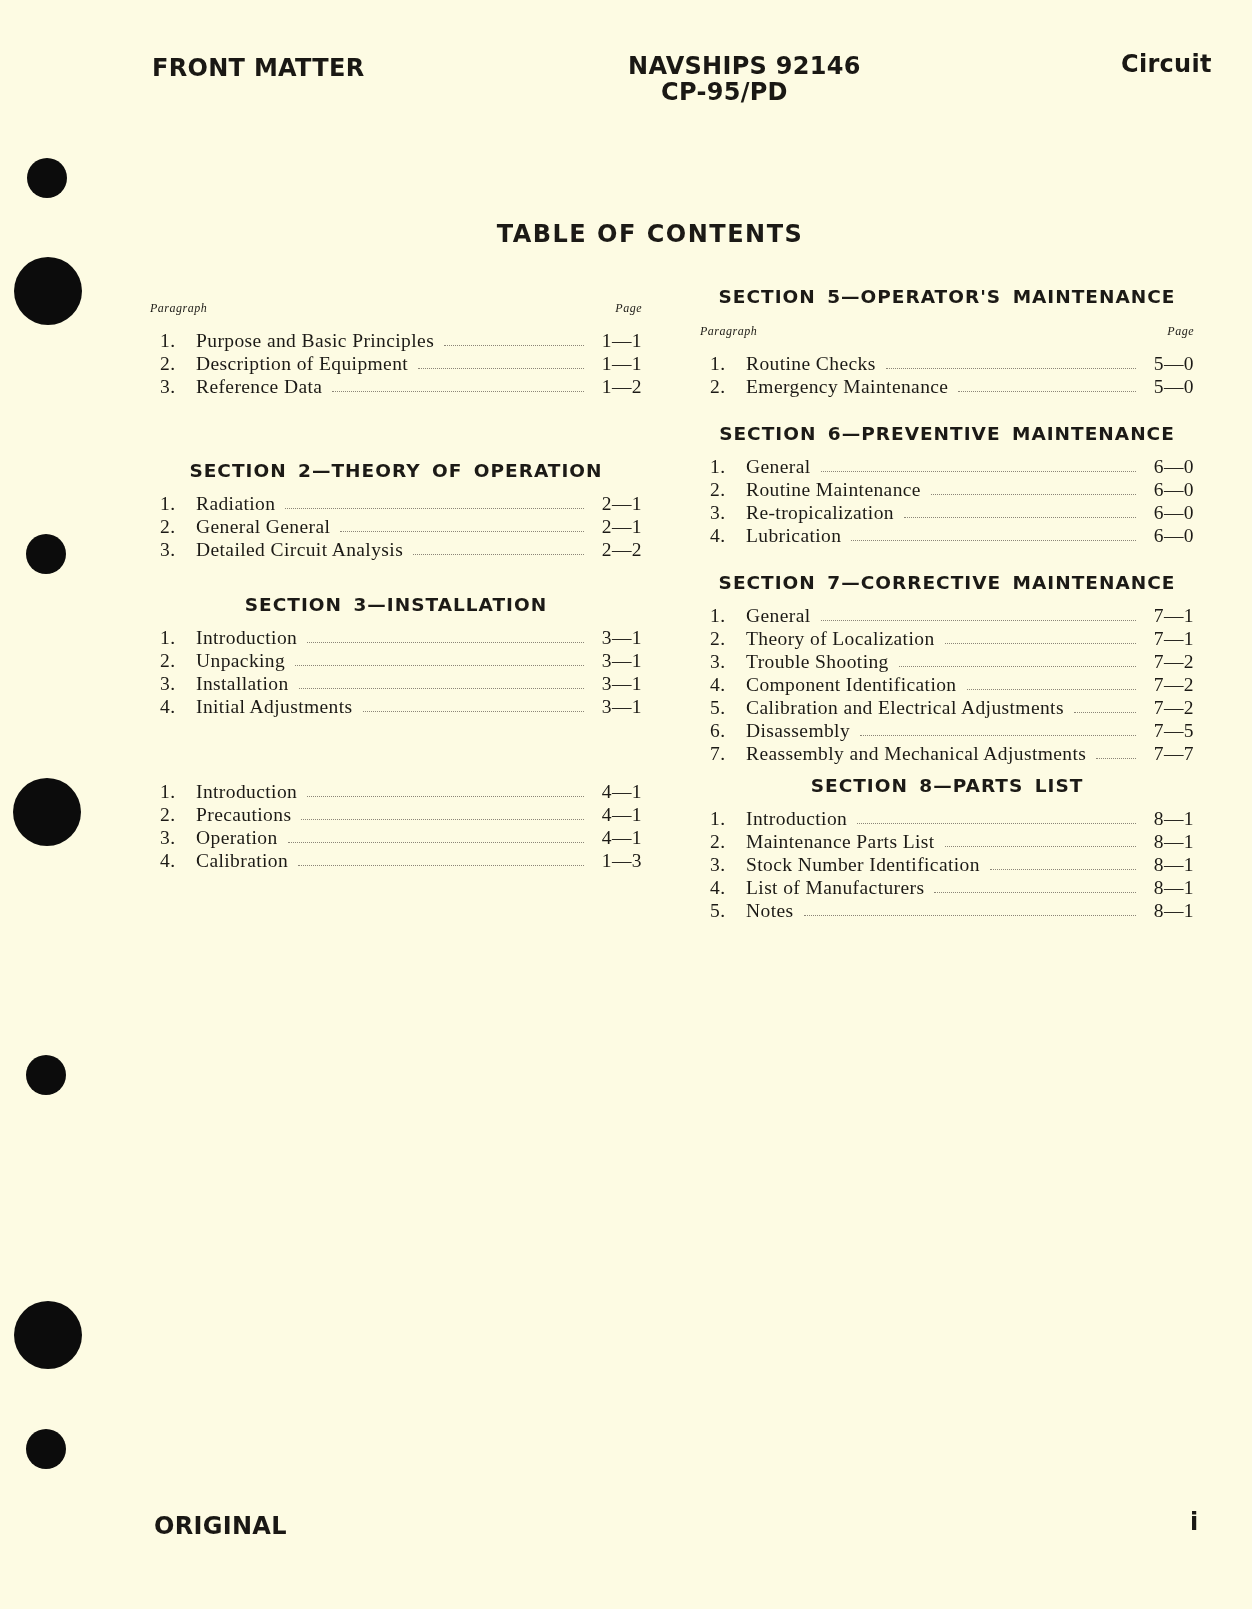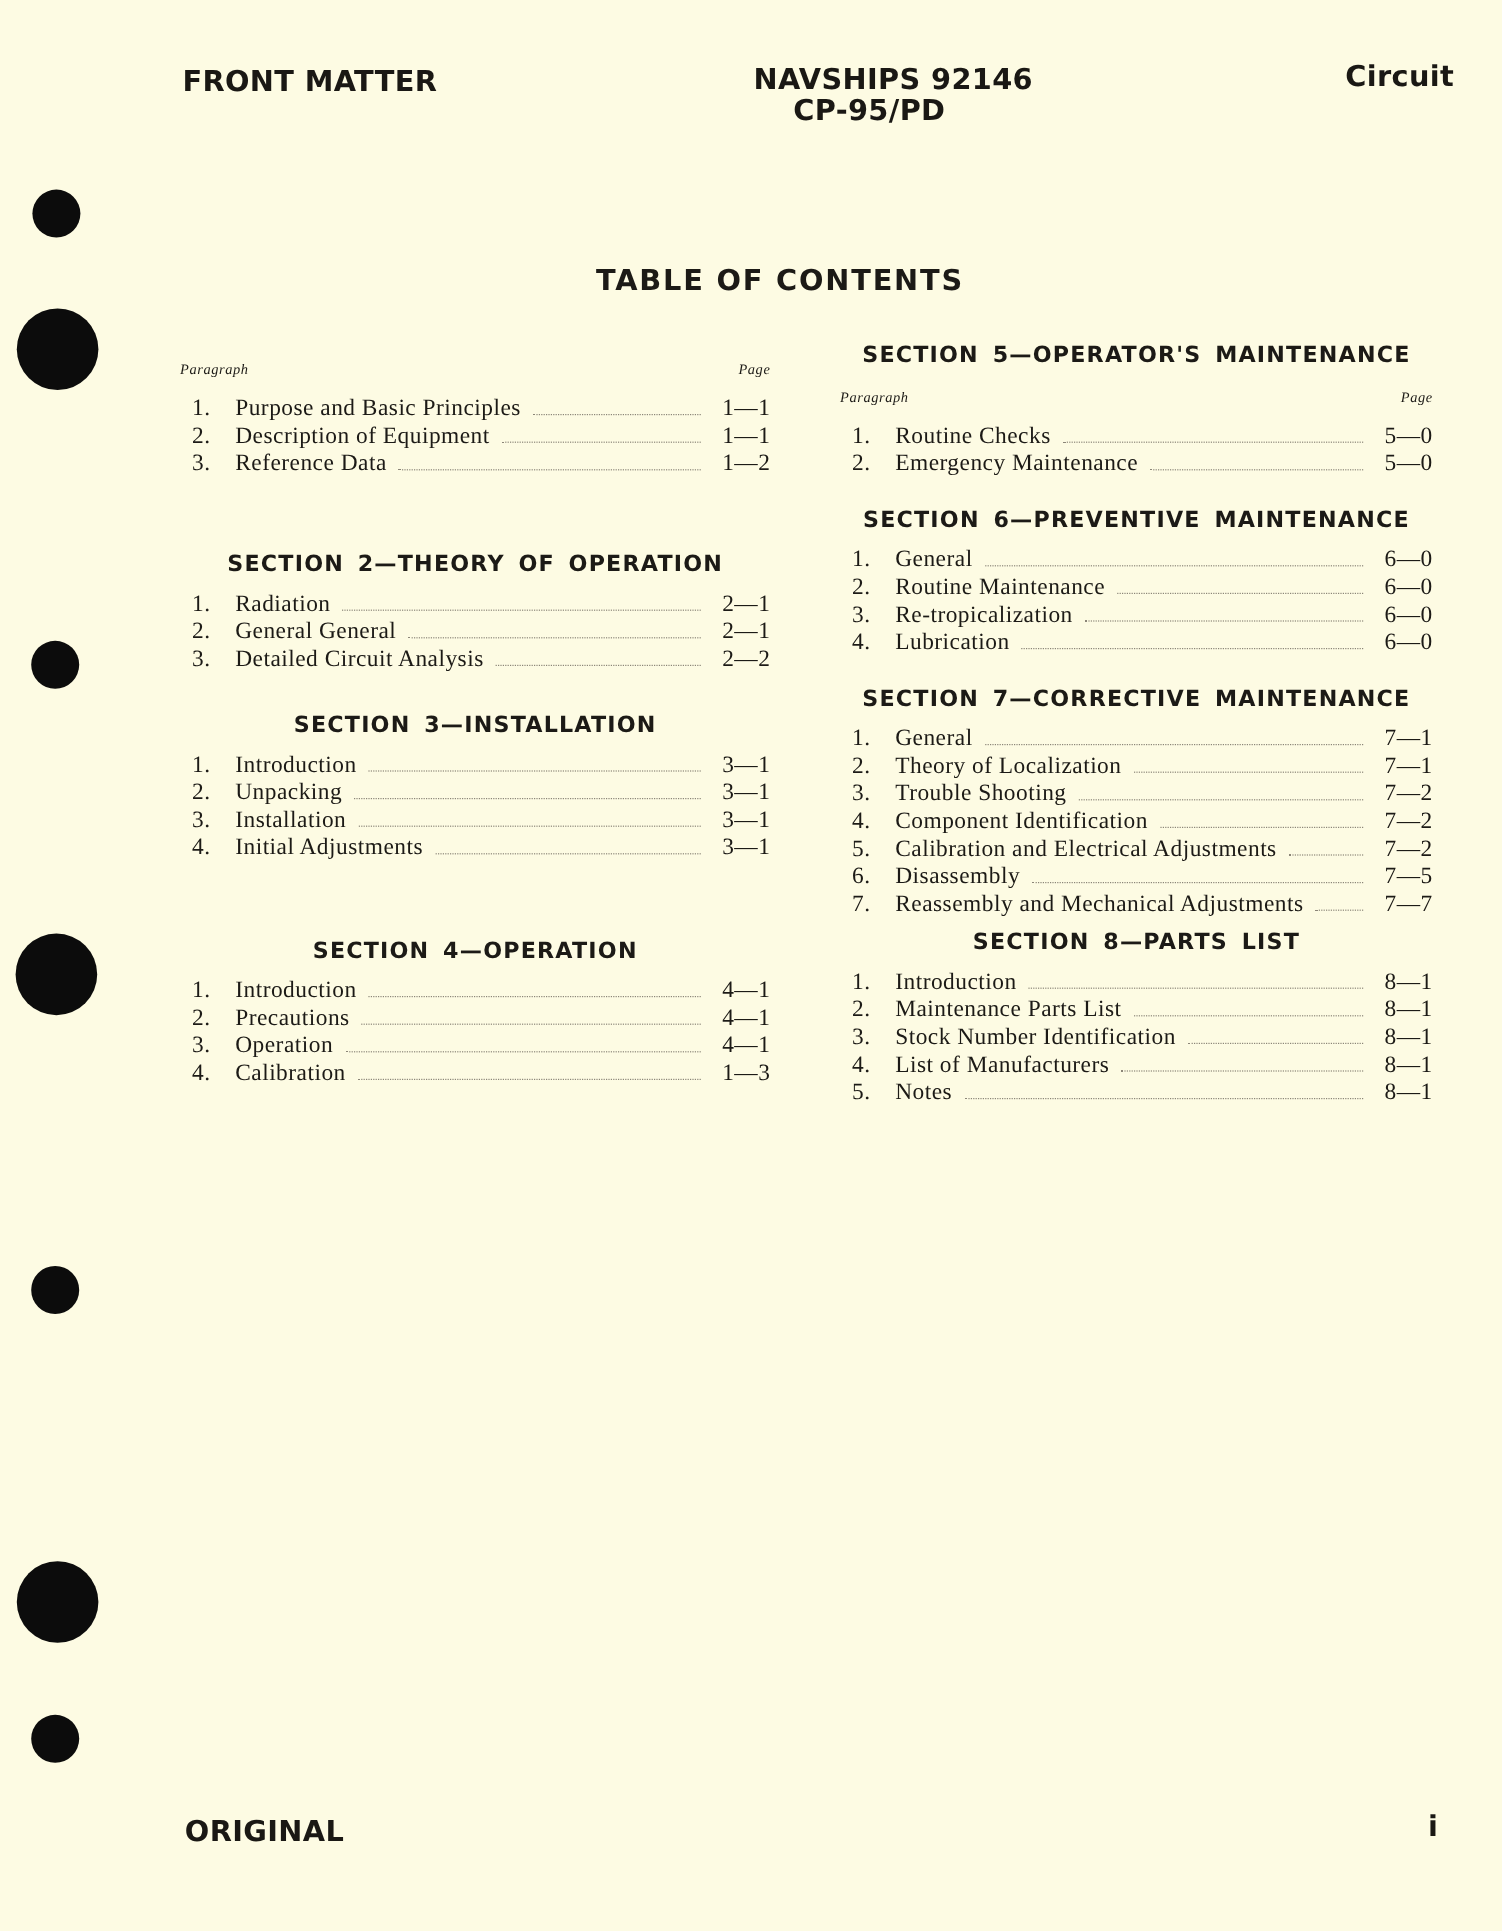--- a/index.html
+++ b/index.html
@@ -113,21 +113,20 @@
         </div>
         <div class="entry">
           <span class="num">4.</span>
           <span class="text">Initial Adjustments</span>
           <span class="dots"></span>
           <span class="pg">3—1</span>
         </div>
       </div>
     </div>
     <div style="margin-top: 62px;">
-      <div class="sec-title">SECTION 4—OPERATION</div>
       <div class="entries">
         <div class="entry">
           <span class="num">1.</span>
           <span class="text">Introduction</span>
           <span class="dots"></span>
           <span class="pg">4—1</span>
         </div>
         <div class="entry">
           <span class="num">2.</span>
           <span class="text">Precautions</span>

